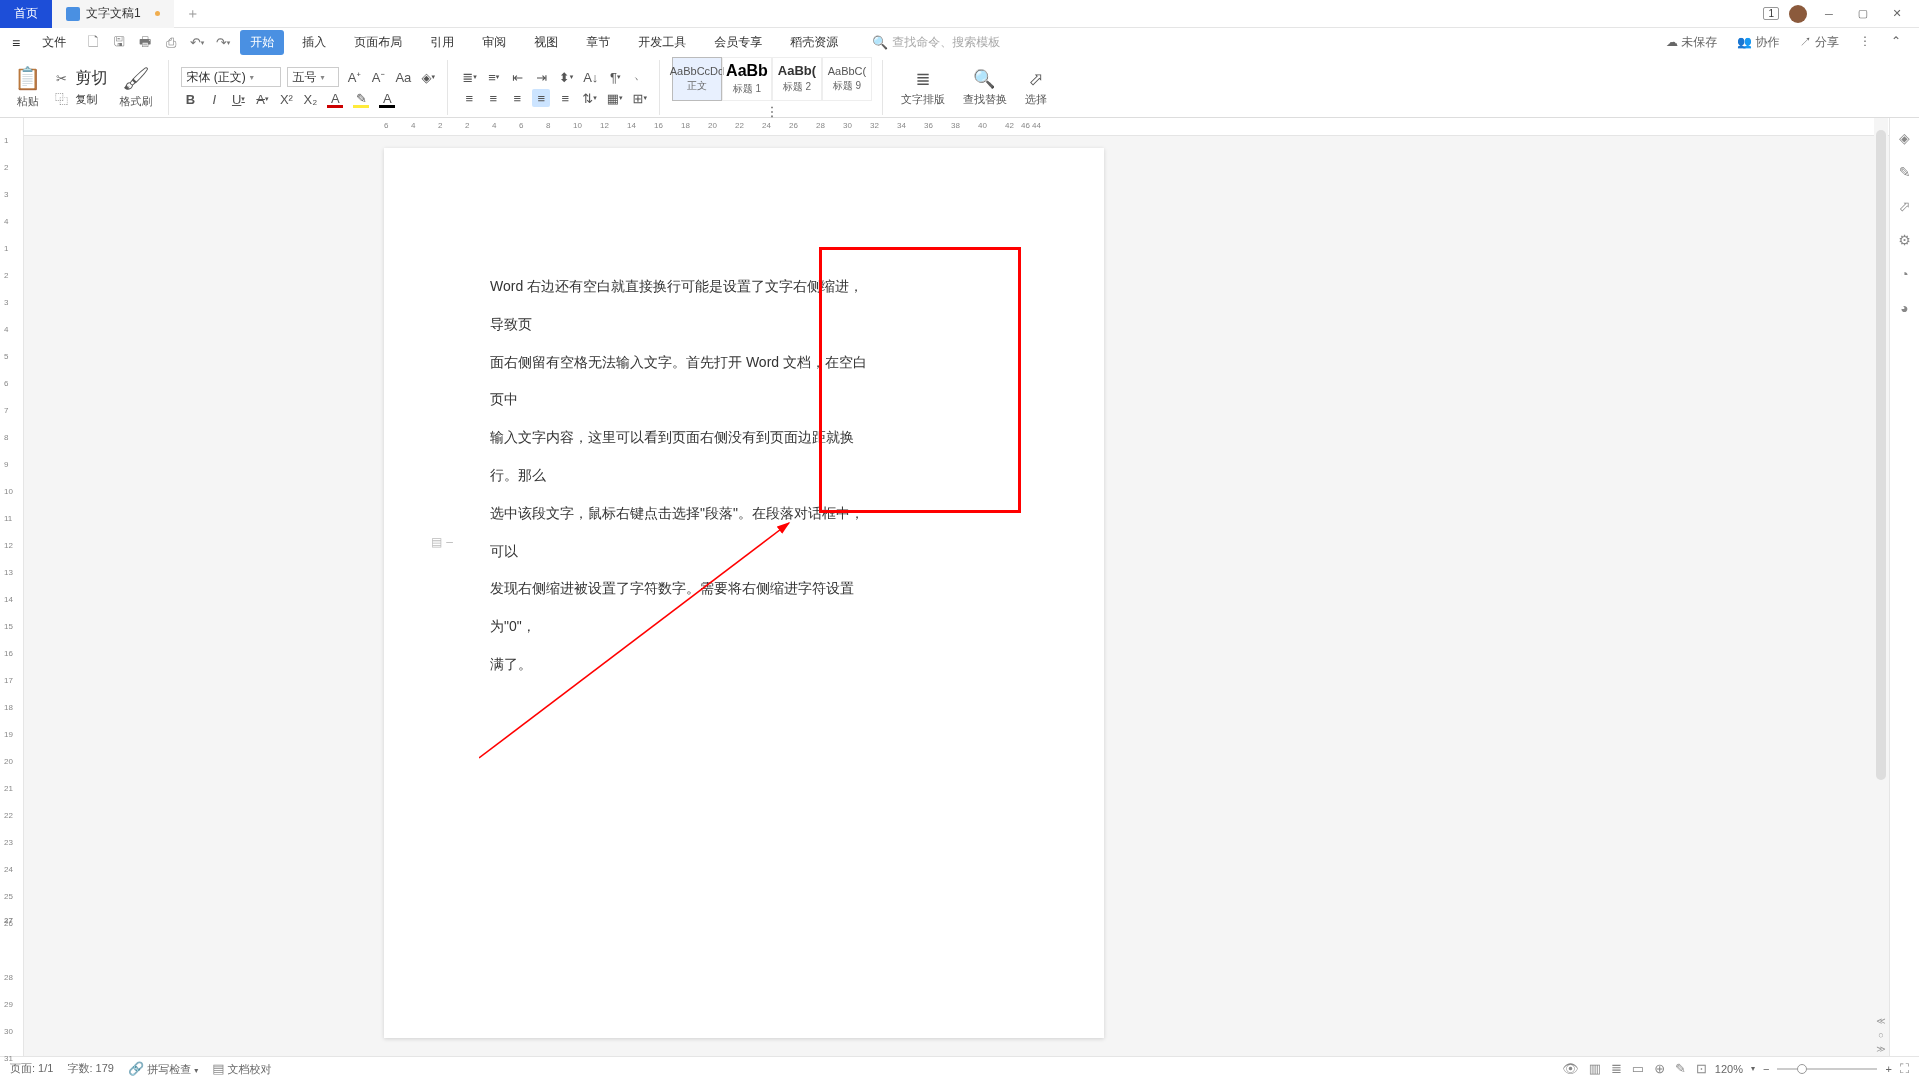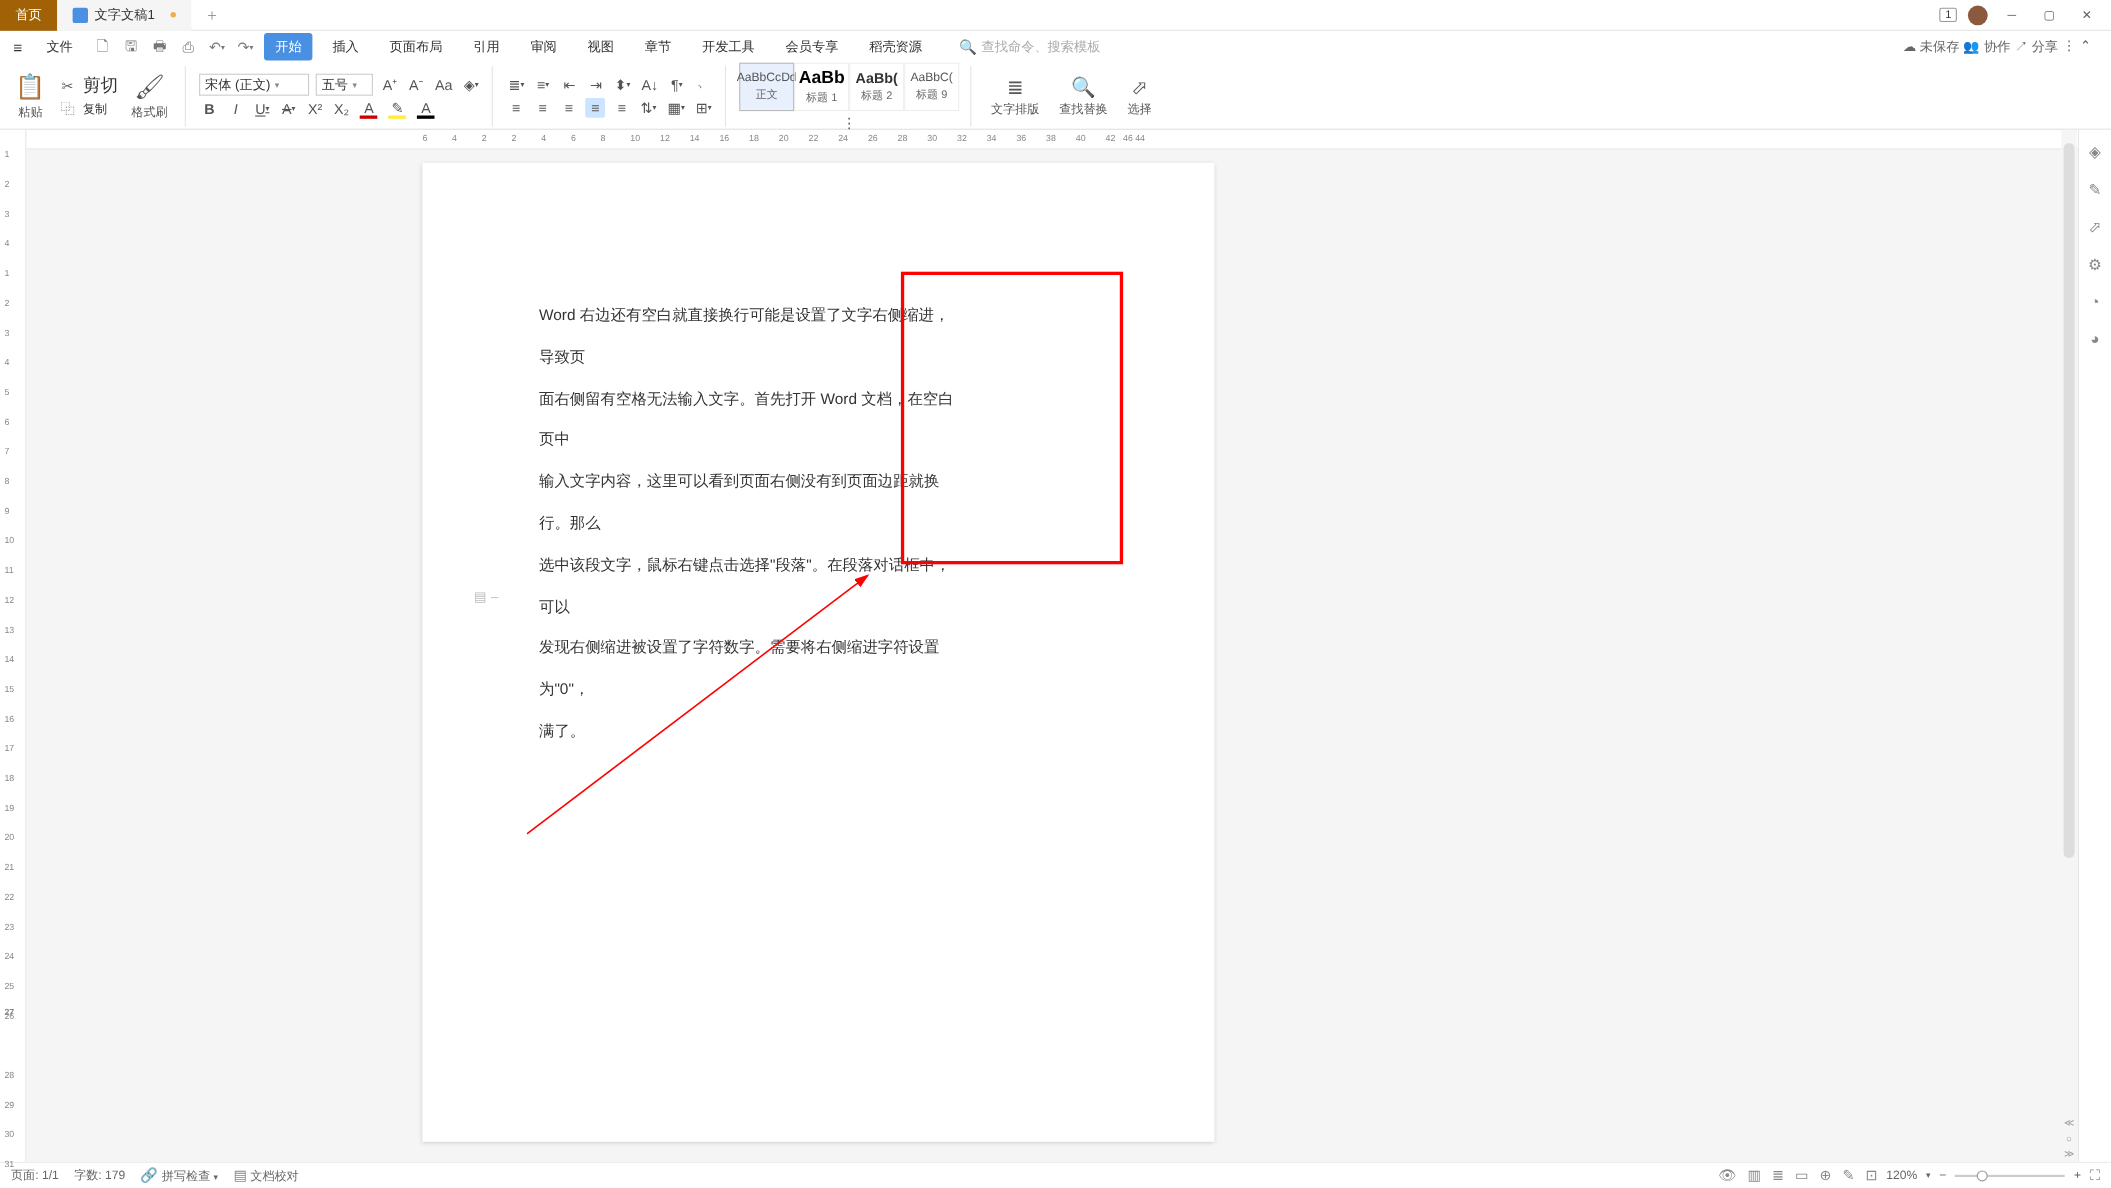--- a/index.html
+++ b/index.html
@@ -1,34 +1,34 @@
 <!DOCTYPE html>
 <html><head>
 <meta charset="utf-8">
 <style>
 *{margin:0;padding:0;box-sizing:border-box;font-family:"Microsoft YaHei",sans-serif;-webkit-font-smoothing:antialiased}
 body{width:1919px;height:1080px;background:#fff;overflow:hidden;font-size:12px;color:#333}
 .titlebar{height:28px;background:#fff;display:flex;align-items:center;border-bottom:1px solid #e5e5e5}
 .tab{height:28px;display:flex;align-items:center;padding:0 14px;cursor:pointer;font-size:12px}
-.tab-home{background:#a16207;color:#fff}
+.tab-home{background:#1d4ed8;color:#fff}
 .tab-doc{background:#f5f5f5;color:#333;gap:6px}
 .tab-doc .docicon{width:14px;height:14px;background:#4a90e2;border-radius:2px;display:inline-block}
 .tab-doc .modified{width:5px;height:5px;background:#f0ad4e;border-radius:50%;margin-left:8px}
 .tab-add{padding:0 12px;font-size:14px;color:#999}
 .titlebar .right{margin-left:auto;display:flex;align-items:center;gap:10px;padding-right:10px}
 .win-btn{width:24px;height:24px;display:flex;align-items:center;justify-content:center;color:#666;font-size:11px}
 .avatar{width:18px;height:18px;border-radius:50%;background:#8b5a3c}
 .badge{border:1px solid #999;padding:0 4px;font-size:10px;border-radius:2px}
 .menubar{height:30px;display:flex;align-items:center;padding:0 8px;gap:2px;border-bottom:1px solid #fff}
 .menu-left{display:flex;align-items:center;gap:8px}
 .menu-item{padding:4px 10px;font-size:12px;cursor:pointer}
 .menu-item.active{background:#4a90e2;color:#fff;border-radius:3px}
 .hamburger{font-size:14px;padding:0 4px}
 .qa-btn{width:18px;height:18px;display:flex;align-items:center;justify-content:center;color:#777;font-size:13px}
-.menubar .right{margin-left:auto;display:flex;gap:4px;padding-right:10px;color:#666}
+.menubar .right{margin-left:auto;display:flex;gap:20px;padding-right:10px;color:#666}
 .search-box{display:flex;align-items:center;gap:4px;color:#aaa;font-size:12px;margin-left:16px}
 .search-box .mag{font-size:13px}
 .ribbon{height:60px;display:flex;align-items:stretch;padding:2px 8px;gap:12px;border-bottom:1px solid #ddd;background:#fff}
 .rgroup{display:flex;flex-direction:column;justify-content:center;gap:3px}
 .rgroup.sep{border-right:1px solid #e5e5e5;padding-right:10px}
 .rrow{display:flex;align-items:center;gap:6px}
 .rbtn{display:flex;flex-direction:column;align-items:center;justify-content:center;padding:2px 6px;gap:2px;font-size:11px;color:#555;cursor:pointer}
 .ricon{font-size:18px;color:#555}
 .riconbig{font-size:22px;color:#555}
 .smallicon{width:16px;height:16px;display:flex;align-items:center;justify-content:center;font-size:13px;color:#666}

